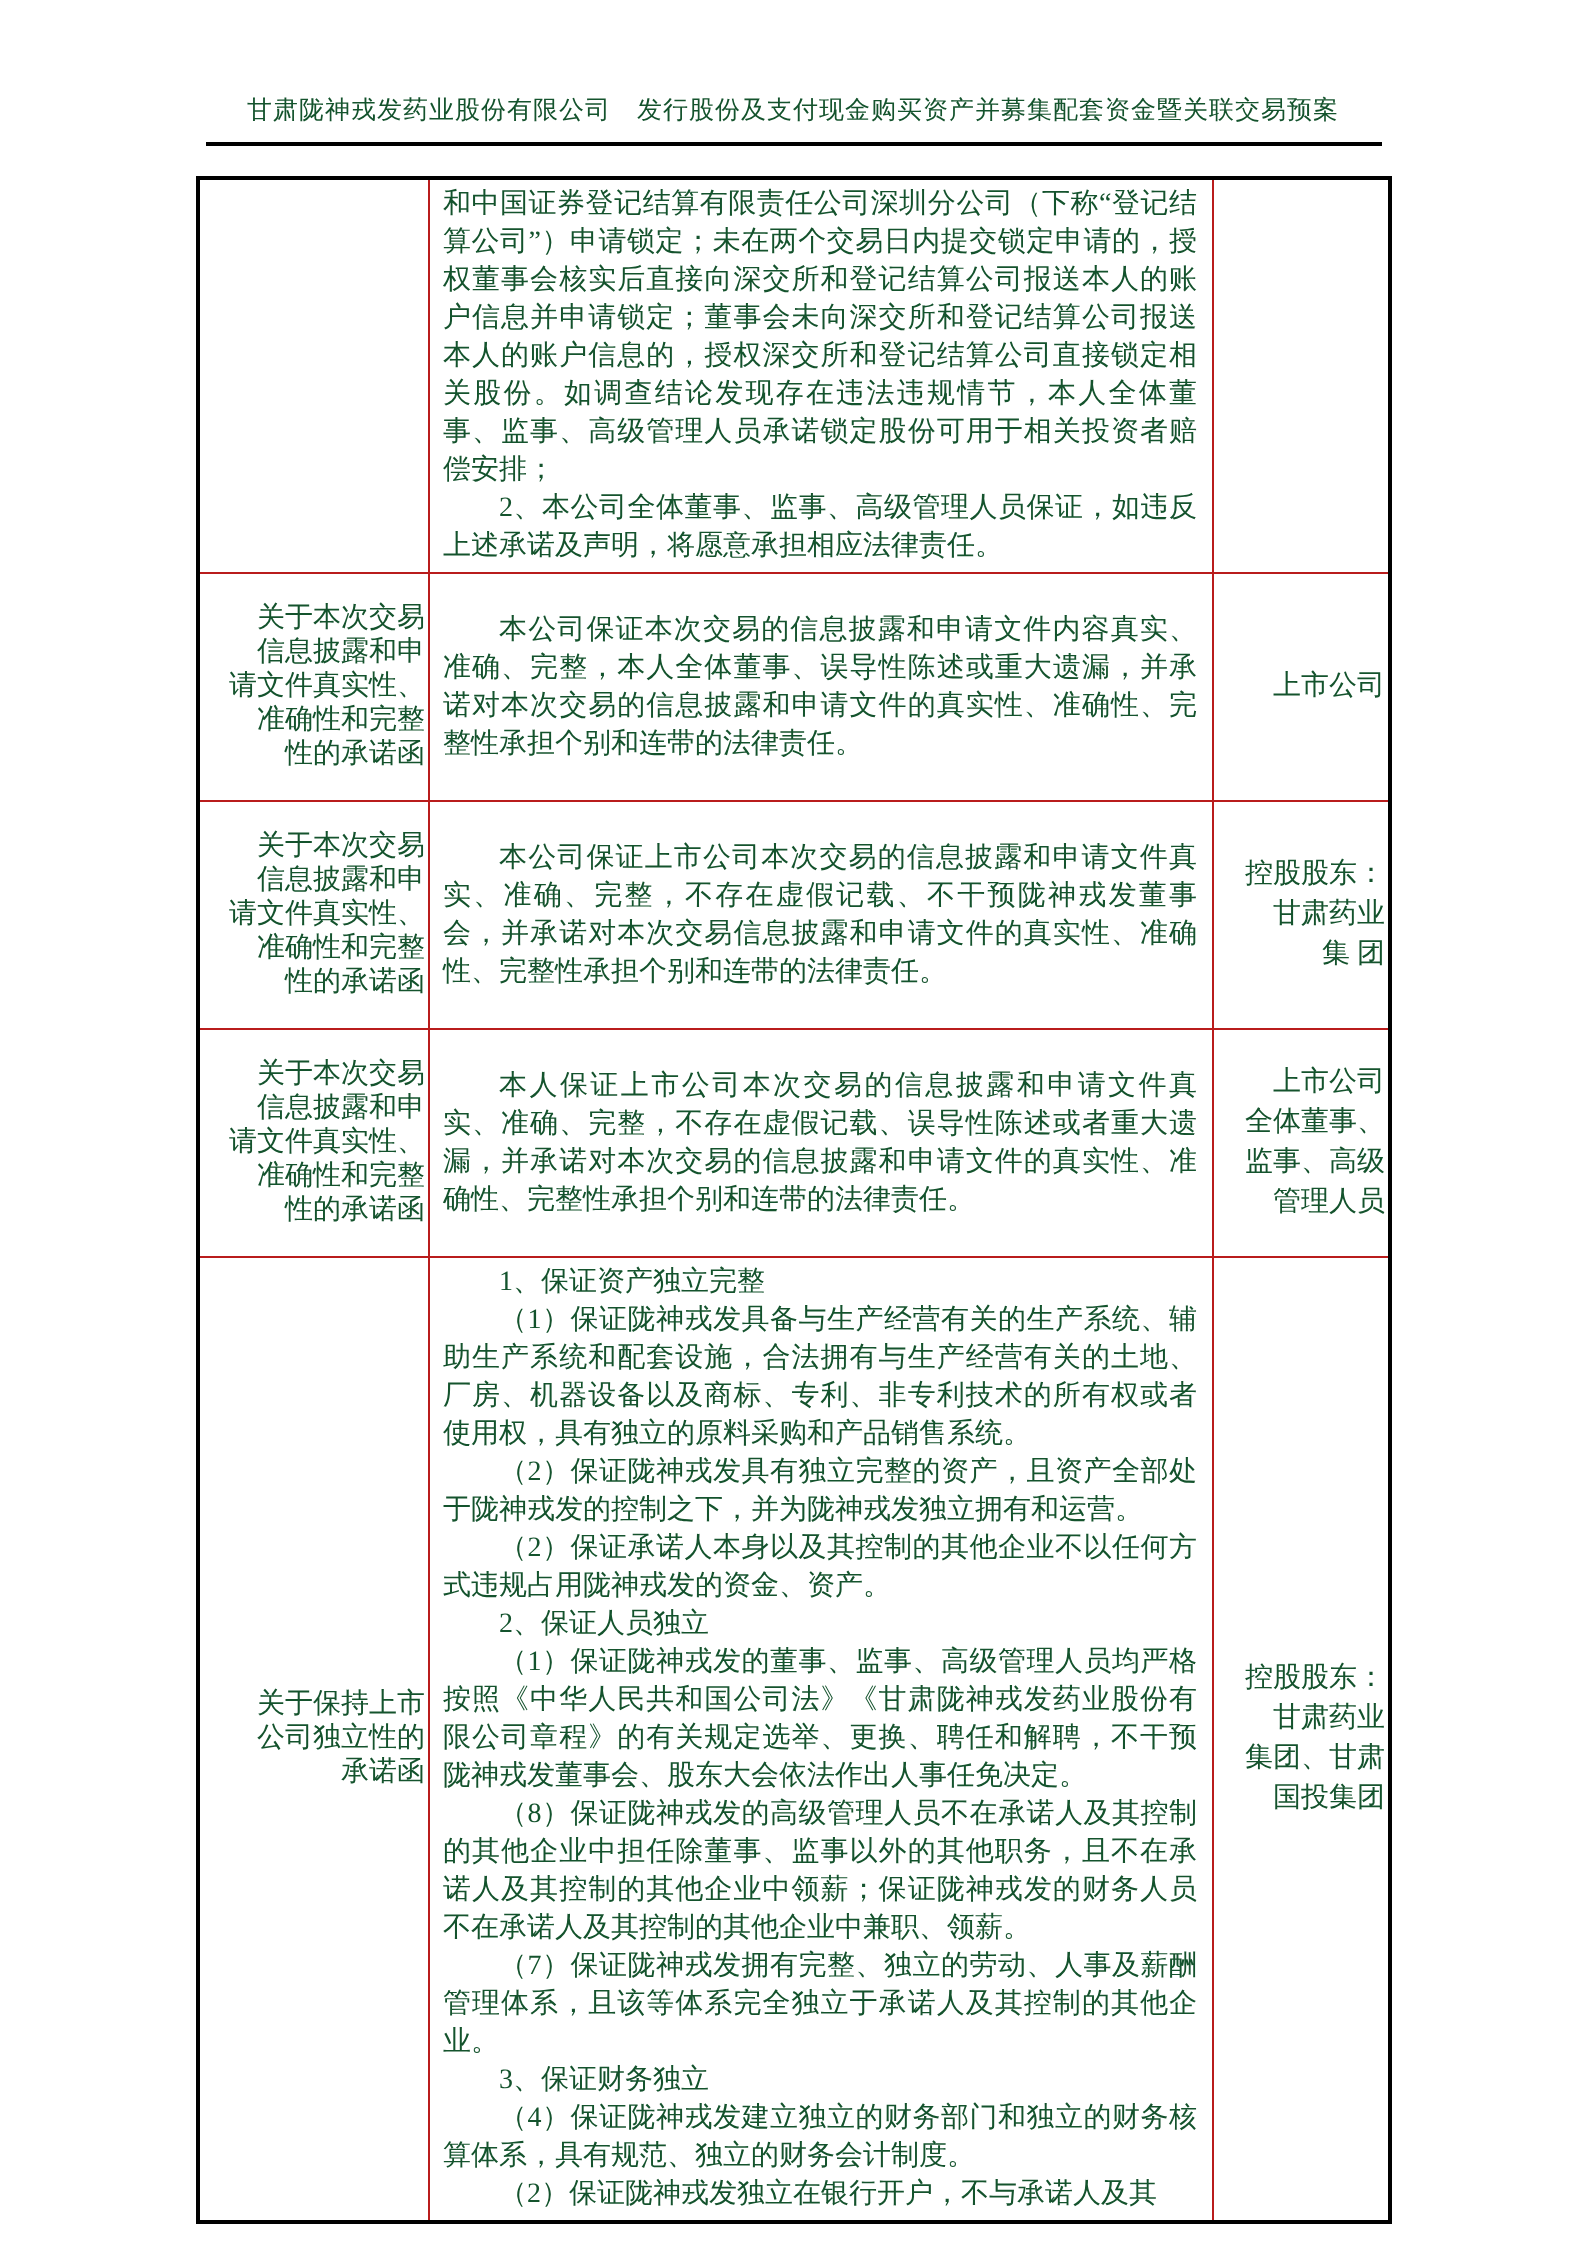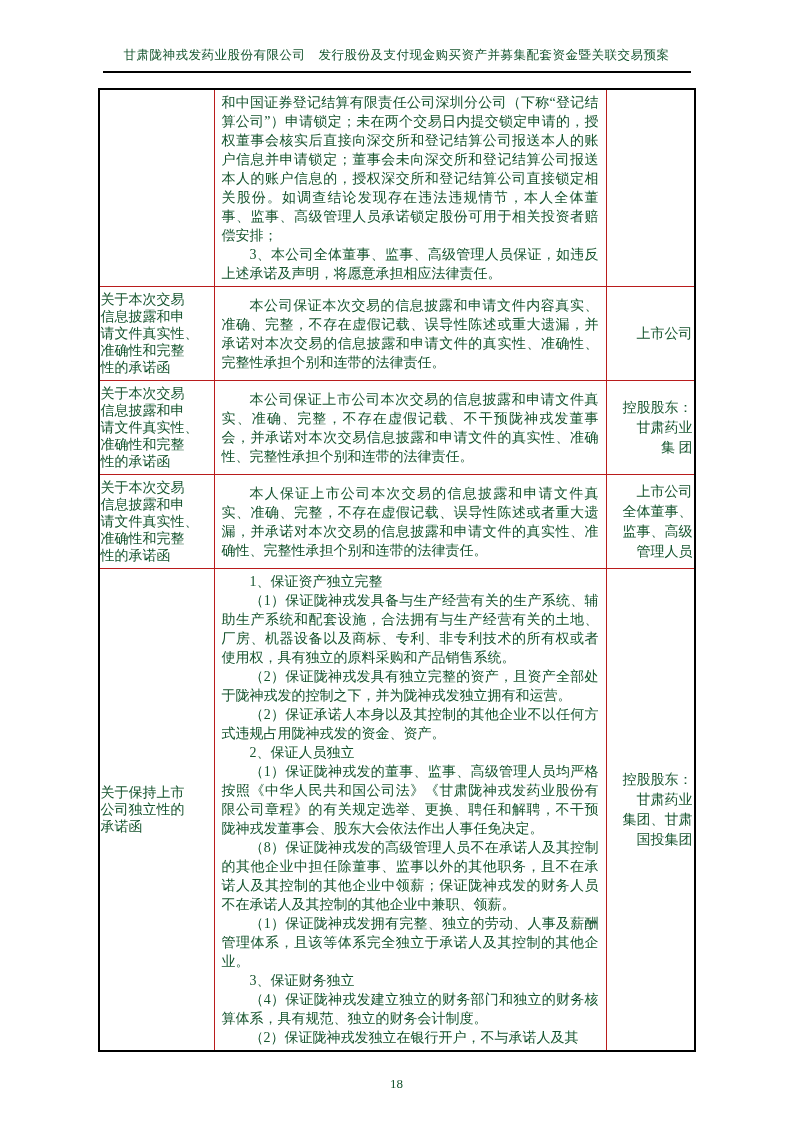--- a/index.html
+++ b/index.html
@@ -34,23 +34,23 @@
     table-layout: fixed;
     border: 2px solid #000;
   }
   table.commitments td {
     border: 1px solid #b91c1c;
     vertical-align: middle;
     font-size: 14px;
   }
   td.cell-title {
     width: 112px;
-    text-align: left;
+    text-align: right;
     line-height: 17px;
-    padding: 4px 1px;
+    padding: 14px 1px;
     white-space: pre-line;
   }
   td.cell-content {
     width: 377px;
     padding: 3px 7px;
     vertical-align: top;
   }
   td.cell-content p {
     margin: 0;
     text-align: justify;
@@ -81,33 +81,33 @@
   <div class="doc-header">
     <span>甘肃陇神戎发药业股份有限公司　发行股份及支付现金购买资产并募集配套资金暨关联交易预案</span>
   </div>
 
   <table class="commitments">
     <tbody>
       <tr>
         <td class="cell-title"></td>
         <td class="cell-content">
           <p class="no-indent">和中国证券登记结算有限责任公司深圳分公司（下称“登记结算公司”）申请锁定；未在两个交易日内提交锁定申请的，授权董事会核实后直接向深交所和登记结算公司报送本人的账户信息并申请锁定；董事会未向深交所和登记结算公司报送本人的账户信息的，授权深交所和登记结算公司直接锁定相关股份。如调查结论发现存在违法违规情节，本人全体董事、监事、高级管理人员承诺锁定股份可用于相关投资者赔偿安排；</p>
-          <p>3、本公司全体董事、监事、高级管理人员保证，如违反上述承诺及声明，将愿意承担相应法律责任。</p>
+          <p>2、本公司全体董事、监事、高级管理人员保证，如违反上述承诺及声明，将愿意承担相应法律责任。</p>
         </td>
         <td class="cell-party"></td>
       </tr>
 
       <tr>
         <td class="cell-title">关于本次交易
 信息披露和申
 请文件真实性、
 准确性和完整
 性的承诺函</td>
         <td class="cell-content">
-          <p>本公司保证本次交易的信息披露和申请文件内容真实、准确、完整，不存在虚假记载、误导性陈述或重大遗漏，并承诺对本次交易的信息披露和申请文件的真实性、准确性、完整性承担个别和连带的法律责任。</p>
+          <p>本公司保证本次交易的信息披露和申请文件内容真实、准确、完整，本人全体董事、误导性陈述或重大遗漏，并承诺对本次交易的信息披露和申请文件的真实性、准确性、完整性承担个别和连带的法律责任。</p>
         </td>
         <td class="cell-party">上市公司</td>
       </tr>
 
       <tr>
         <td class="cell-title">关于本次交易
 信息披露和申
 请文件真实性、
 准确性和完整
 性的承诺函</td>
@@ -139,21 +139,21 @@
 公司独立性的
 承诺函</td>
         <td class="cell-content">
           <p>1、保证资产独立完整</p>
           <p>（1）保证陇神戎发具备与生产经营有关的生产系统、辅助生产系统和配套设施，合法拥有与生产经营有关的土地、厂房、机器设备以及商标、专利、非专利技术的所有权或者使用权，具有独立的原料采购和产品销售系统。</p>
           <p>（2）保证陇神戎发具有独立完整的资产，且资产全部处于陇神戎发的控制之下，并为陇神戎发独立拥有和运营。</p>
           <p>（2）保证承诺人本身以及其控制的其他企业不以任何方式违规占用陇神戎发的资金、资产。</p>
           <p>2、保证人员独立</p>
           <p>（1）保证陇神戎发的董事、监事、高级管理人员均严格按照《中华人民共和国公司法》《甘肃陇神戎发药业股份有限公司章程》的有关规定选举、更换、聘任和解聘，不干预陇神戎发董事会、股东大会依法作出人事任免决定。</p>
           <p>（8）保证陇神戎发的高级管理人员不在承诺人及其控制的其他企业中担任除董事、监事以外的其他职务，且不在承诺人及其控制的其他企业中领薪；保证陇神戎发的财务人员不在承诺人及其控制的其他企业中兼职、领薪。</p>
-          <p>（1）保证陇神戎发拥有完整、独立的劳动、人事及薪酬管理体系，且该等体系完全独立于承诺人及其控制的其他企业。</p>
+          <p>（7）保证陇神戎发拥有完整、独立的劳动、人事及薪酬管理体系，且该等体系完全独立于承诺人及其控制的其他企业。</p>
           <p>3、保证财务独立</p>
           <p>（4）保证陇神戎发建立独立的财务部门和独立的财务核算体系，具有规范、独立的财务会计制度。</p>
           <p>（2）保证陇神戎发独立在银行开户，不与承诺人及其</p>
         </td>
         <td class="cell-party">控股股东：
 甘肃药业
 集团、甘肃
 国投集团</td>
       </tr>
     </tbody>

